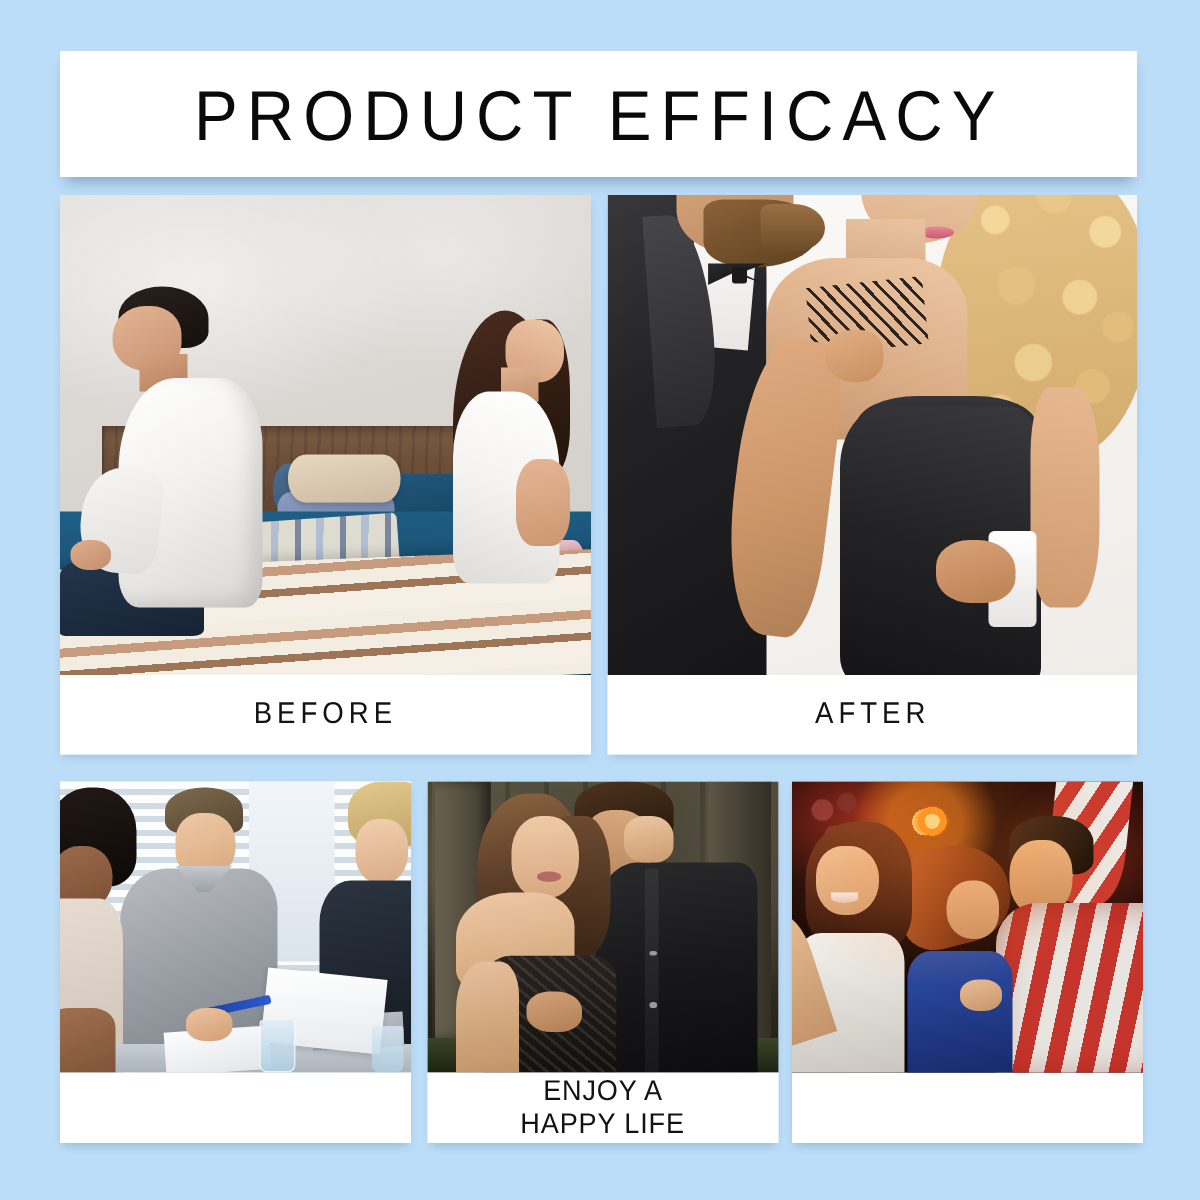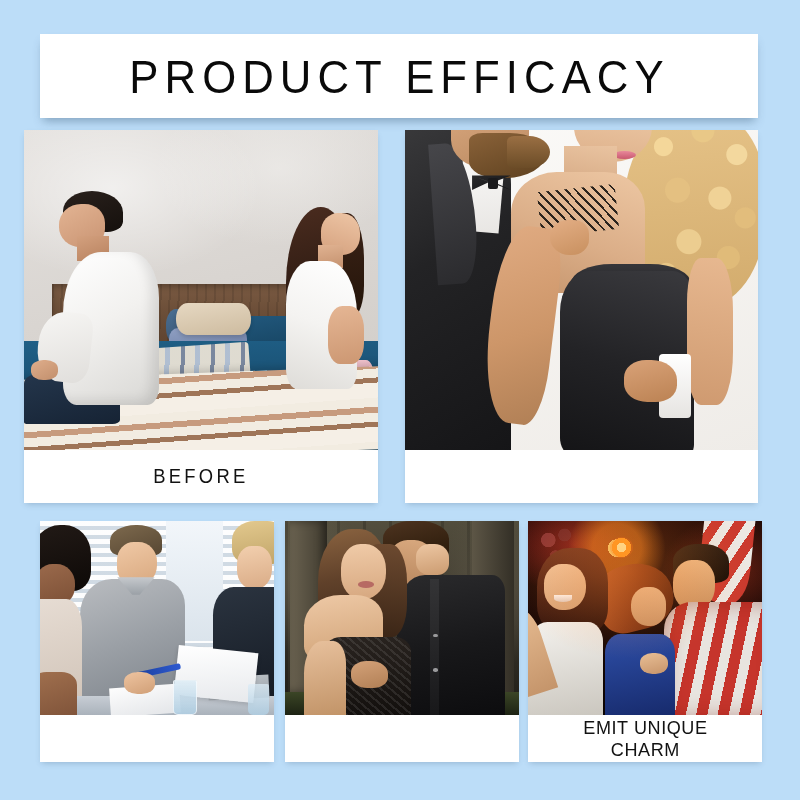--- a/index.html
+++ b/index.html
@@ -28,21 +28,21 @@
   .card{ position:absolute; background:#fff; overflow:hidden;
          box-shadow:0 3px 6px -2px rgba(60,90,120,.30); }
   .card .photo{ position:absolute; left:0; top:0; width:100%; overflow:hidden; }
   .card .cap{
     position:absolute; left:0; right:0; bottom:0; background:#fff;
     display:flex; flex-direction:column; align-items:center; justify-content:center;
     color:#121212; text-align:center;
   }
 
   
-  .top-l{ left:24px;  top:130px; width:354px; height:373px; }
+  .top-l{ left:40px;  top:130px; width:354px; height:373px; }
   .top-r{ left:405px; top:130px; width:353px; height:373px; }
   .top-l .photo, .top-r .photo{ height:320px; }
   .top-l .cap,  .top-r .cap { height:53px; }
   .top-l .cap span, .top-r .cap span{
     font-size:20px; letter-spacing:3.6px; font-weight:400;
     transform:scaleX(.92); font-family:"Liberation Sans","DejaVu Sans",sans-serif;
   }
 
   
   .bot{ top:521px; width:234px; height:241px; }
@@ -423,20 +423,23 @@
     <div class="pa-chest"></div>
     <div class="pa-straps"></div>
     <div class="pa-dress-top"></div>
     <div class="pa-dress"></div>
     <div class="pa-rarm"></div>
     <div class="pa-arm"></div>
     <div class="pa-hand-up"></div>
     <div class="pa-cuff"></div>
     <div class="pa-hand-lo"></div>
   </div>
+  <div class="cap">
+    <span>AFTER</span>
+  </div>
 </div>
 
 <div class="card bot bot-l">
   <div class="photo p-meet">
     <div class="pm-blinds"></div>
     <div class="pm-win"></div>
     <div class="pm-b-hair"></div>
     <div class="pm-b-face"></div>
     <div class="pm-b-inner"></div>
     <div class="pm-b-blazer"></div>
@@ -474,20 +477,24 @@
     <div class="pr-w-hair"></div>
     <div class="pr-w-hair2"></div>
     <div class="pr-w-face"></div>
     <div class="pr-w-lip"></div>
     <div class="pr-w-shoulder"></div>
     <div class="pr-w-dress"></div>
     <div class="pr-w-arm"></div>
     <div class="pr-w-hand"></div>
     <div class="pr-m-hand"></div>
   </div>
+  <div class="cap">
+    <span>ENJOY A</span>
+    <span>HAPPY LIFE</span>
+  </div>
 </div>
 
 <div class="card bot bot-r">
   <div class="photo p-party">
     <div class="pp-bg"></div>
     <div class="pp-deco"></div>
     <div class="pp-lamp"></div>
     <div class="pp-m-arm"></div>
     <div class="pp-m-hair"></div>
     <div class="pp-m-face"></div>
@@ -496,17 +503,13 @@
     <div class="pp-g2-face"></div>
     <div class="pp-g2-body"></div>
     <div class="pp-g2-hand"></div>
     <div class="pp-g1-hair"></div>
     <div class="pp-g1-face"></div>
     <div class="pp-g1-smile"></div>
     <div class="pp-g1-body"></div>
     <div class="pp-g1-arm"></div>
     <div class="pp-warm"></div>
   </div>
-  <div class="cap">
-    <span>EMIT UNIQUE</span>
-    <span>CHARM</span>
-  </div>
 </div>
 
 </body></html>

